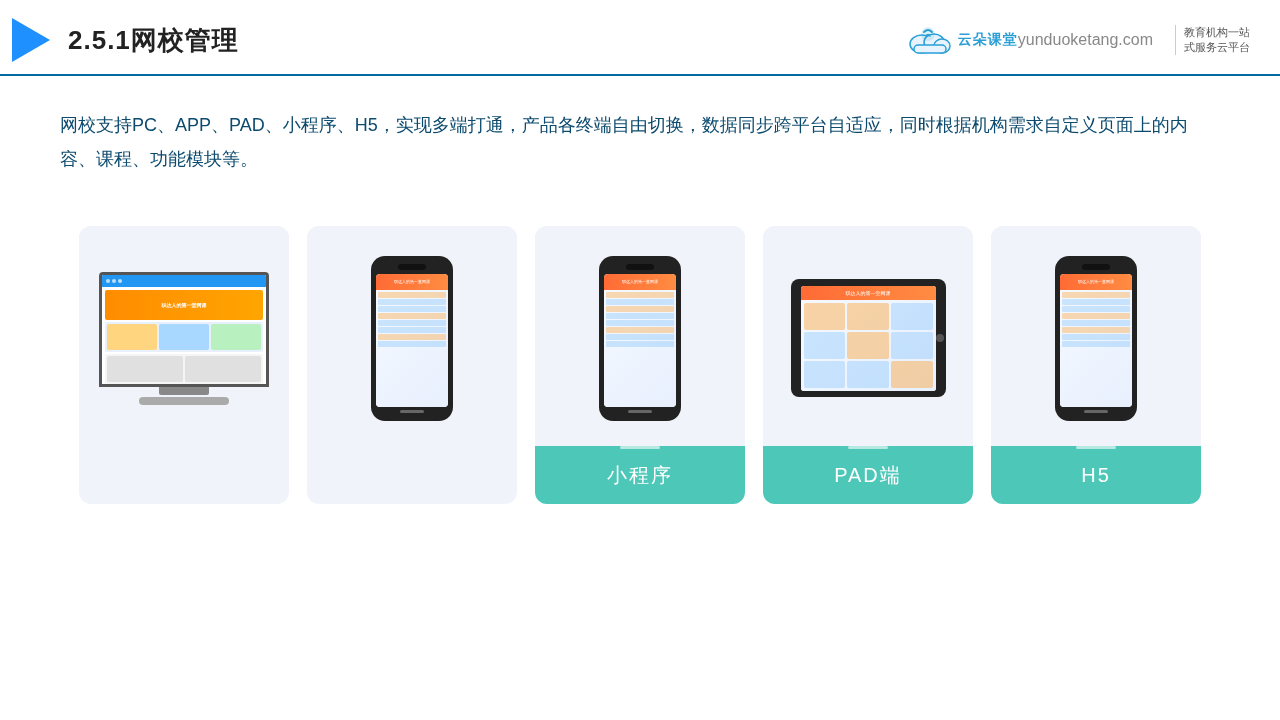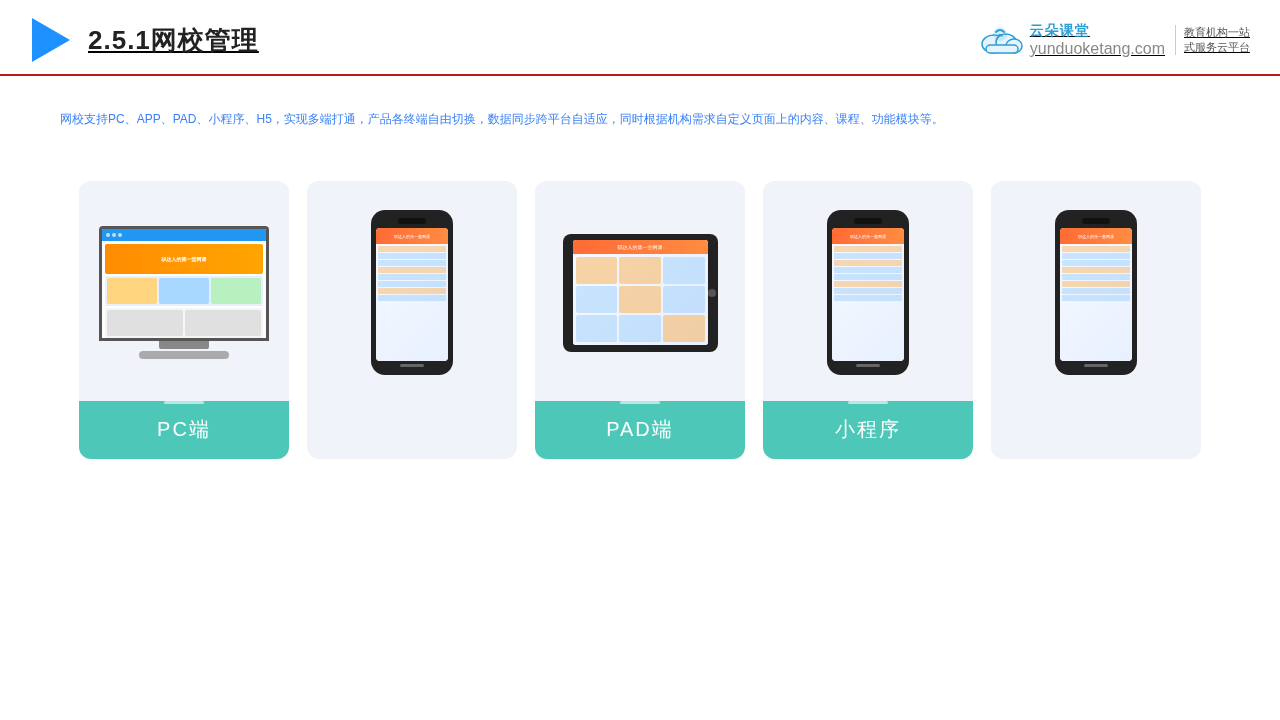--- a/index.html
+++ b/index.html
@@ -10,23 +10,22 @@
       font-family: 'Microsoft YaHei', 'PingFang SC', sans-serif;
       overflow: hidden;
       position: relative;
     }
 
     
     .header {
       display: flex;
       align-items: center;
       justify-content: space-between;
-      padding: 18px 30px 12px 32px;
-      border-bottom: 2px solid #b91c1c;
-      text-decoration: underline;
+      padding: 18px 30px 12px 12px;
+      border-bottom: 2px solid #0369a1;
     }
     .header-left {
       display: flex;
       align-items: center;
       gap: 18px;
     }
     .logo-triangle {
       width: 0;
       height: 0;
       border-top: 22px solid transparent;
@@ -48,48 +47,48 @@
       display: flex;
       align-items: center;
       gap: 6px;
     }
     .cloud-icon {
       width: 48px;
       height: 32px;
     }
     .brand-text-block {
       display: flex;
-      flex-direction: column;
+      flex-direction: row;
       align-items: flex-start;
     }
     .brand-name {
       font-size: 14px;
       font-weight: bold;
       color: #2a9fd6;
       letter-spacing: 1px;
     }
     .brand-url {
       font-size: 16px;
       color: #888;
     }
     .brand-slogan {
       font-size: 11px;
       color: #555;
       line-height: 1.4;
       text-align: center;
       border-left: 1px solid #ccc;
       padding-left: 8px;
-      margin-left: 4px;
+      margin-left: 16px;
     }
 
     
     .description {
       padding: 32px 60px 16px 60px;
-      font-size: 12px;
-      color: #3b82f6;
+      font-size: 18px;
+      color: #0c4a6e;
       line-height: 1.9;
     }
 
     
     .cards-container {
       display: flex;
       justify-content: center;
       gap: 18px;
       padding: 24px 50px 20px 50px;
       margin-top: 10px;
@@ -373,26 +372,20 @@
             <div class="pc-row" style="background:#f5f5f5; display:grid; grid-template-columns:1fr 1fr; gap:2px; padding:2px;">
               <div style="background:#e0e0e0;border-radius:2px;"></div>
               <div style="background:#e0e0e0;border-radius:2px;"></div>
             </div>
           </div>
         </div>
         <div class="pc-stand"></div>
         <div class="pc-base"></div>
       </div>
     </div>
-    <div class="card-label-wrapper">
-      <div class="card-label">
-        <div class="card-label-divider"></div>
-        <span>PC端</span>
-      </div>
-    </div>
   </div>
 
   <div class="card">
     <div class="card-image-area">
       <div class="phone-mockup">
         <div class="phone-body">
           <div class="phone-notch"></div>
           <div class="phone-screen">
             <div class="phone-screen-bar">
               <span class="phone-screen-bar-text">职达人的第一堂网课</span>
@@ -403,20 +396,52 @@
               <div class="phone-content-row"></div>
               <div class="phone-content-row orange"></div>
               <div class="phone-content-row"></div>
               <div class="phone-content-row"></div>
               <div class="phone-content-row orange"></div>
               <div class="phone-content-row"></div>
             </div>
           </div>
           <div class="phone-home-indicator"></div>
         </div>
+      </div>
+    </div>
+  </div>
+
+  <div class="card">
+    <div class="card-image-area">
+      <div class="phone-mockup">
+        <div class="phone-body">
+          <div class="phone-notch"></div>
+          <div class="phone-screen">
+            <div class="phone-screen-bar">
+              <span class="phone-screen-bar-text">职达人的第一堂网课</span>
+            </div>
+            <div class="phone-screen-content">
+              <div class="phone-content-row orange"></div>
+              <div class="phone-content-row"></div>
+              <div class="phone-content-row orange"></div>
+              <div class="phone-content-row"></div>
+              <div class="phone-content-row"></div>
+              <div class="phone-content-row orange"></div>
+              <div class="phone-content-row"></div>
+              <div class="phone-content-row"></div>
+            </div>
+          </div>
+          <div class="phone-home-indicator"></div>
+        </div>
+      </div>
+    </div>
+    <div class="card-label-wrapper">
+      <div class="card-label">
+        <div class="card-label-divider"></div>
+        <span>小程序</span>
       </div>
     </div>
   </div>
 
   <div class="card">
     <div class="card-image-area">
       <div class="tablet-mockup">
         <div class="tablet-body">
           <div class="tablet-screen">
             <div class="tablet-screen-bar">
@@ -451,59 +476,33 @@
       <div class="phone-mockup">
         <div class="phone-body">
           <div class="phone-notch"></div>
           <div class="phone-screen">
             <div class="phone-screen-bar">
               <span class="phone-screen-bar-text">职达人的第一堂网课</span>
             </div>
             <div class="phone-screen-content">
               <div class="phone-content-row orange"></div>
               <div class="phone-content-row"></div>
-              <div class="phone-content-row orange"></div>
-              <div class="phone-content-row"></div>
+              <div class="phone-content-row"></div>
+              <div class="phone-content-row orange"></div>
               <div class="phone-content-row"></div>
               <div class="phone-content-row orange"></div>
               <div class="phone-content-row"></div>
               <div class="phone-content-row"></div>
             </div>
           </div>
           <div class="phone-home-indicator"></div>
         </div>
       </div>
     </div>
     <div class="card-label-wrapper">
       <div class="card-label">
         <div class="card-label-divider"></div>
-        <span>小程序</span>
-      </div>
-    </div>
-  </div>
-
-  <div class="card">
-    <div class="card-image-area">
-      <div class="phone-mockup">
-        <div class="phone-body">
-          <div class="phone-notch"></div>
-          <div class="phone-screen">
-            <div class="phone-screen-bar">
-              <span class="phone-screen-bar-text">职达人的第一堂网课</span>
-            </div>
-            <div class="phone-screen-content">
-              <div class="phone-content-row orange"></div>
-              <div class="phone-content-row"></div>
-              <div class="phone-content-row"></div>
-              <div class="phone-content-row orange"></div>
-              <div class="phone-content-row"></div>
-              <div class="phone-content-row orange"></div>
-              <div class="phone-content-row"></div>
-              <div class="phone-content-row"></div>
-            </div>
-          </div>
-          <div class="phone-home-indicator"></div>
-        </div>
+        <span>H5</span>
       </div>
     </div>
   </div>
 
 </div>
 
 </body></html>

